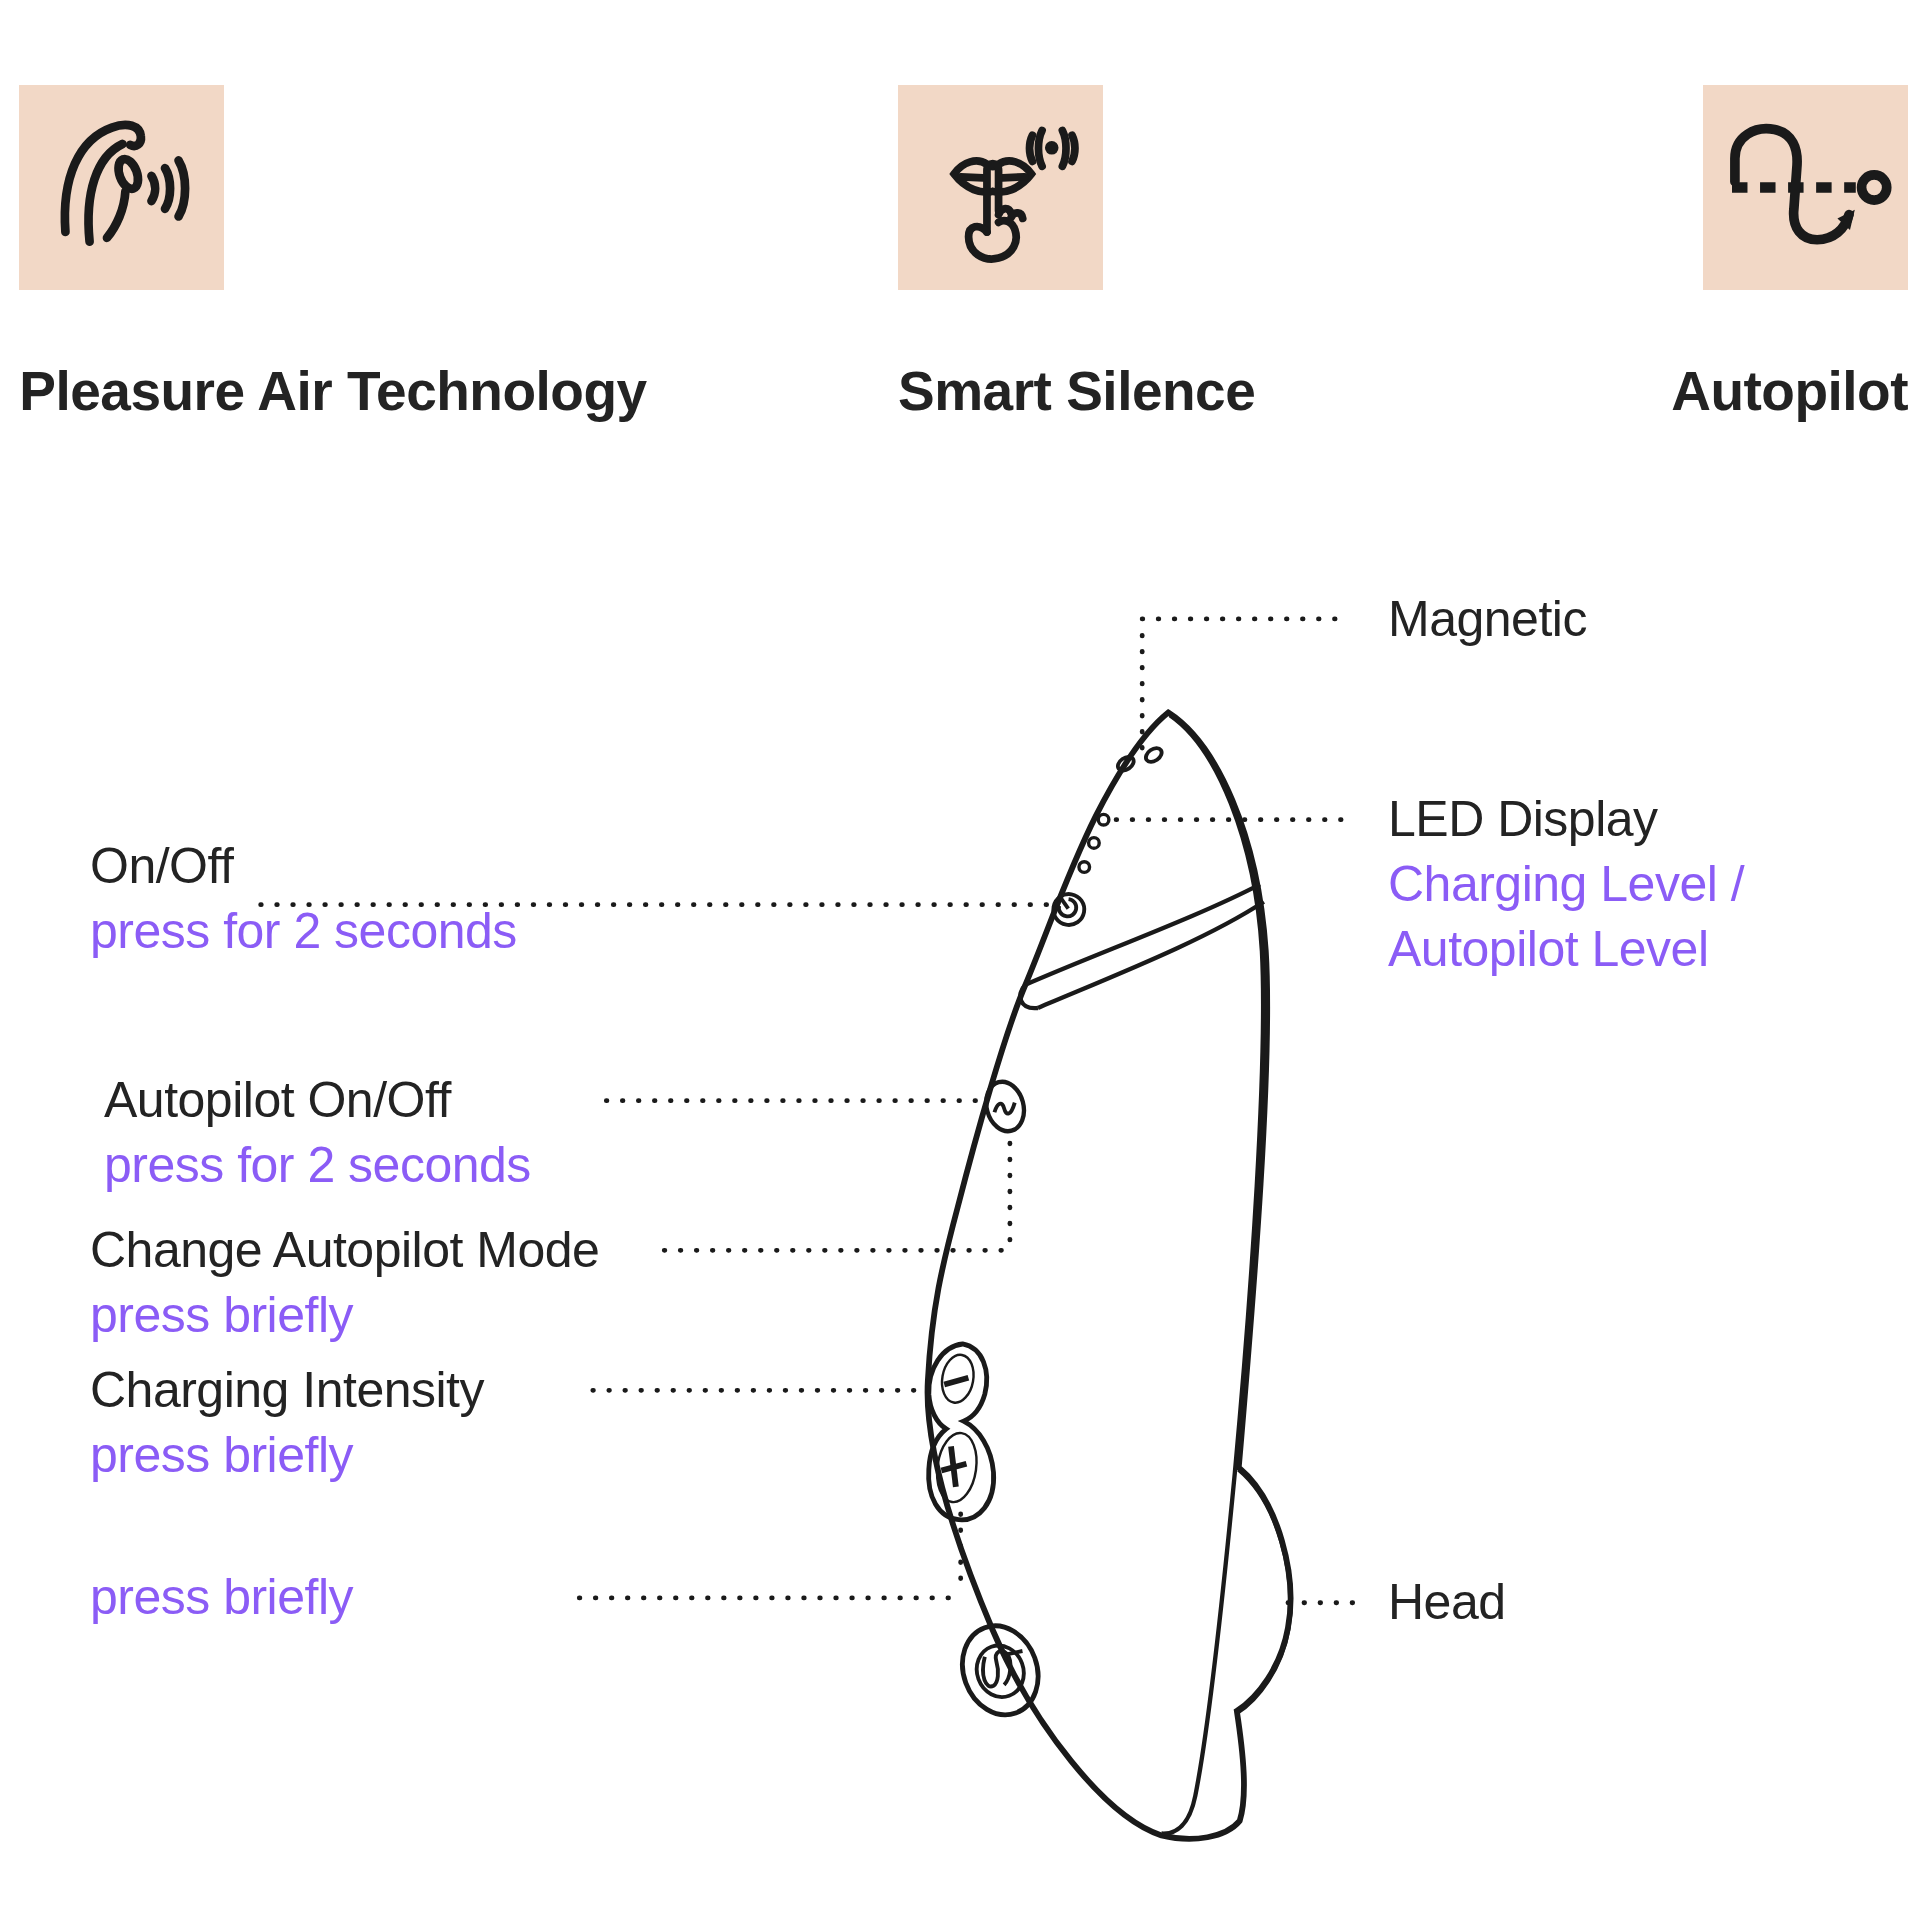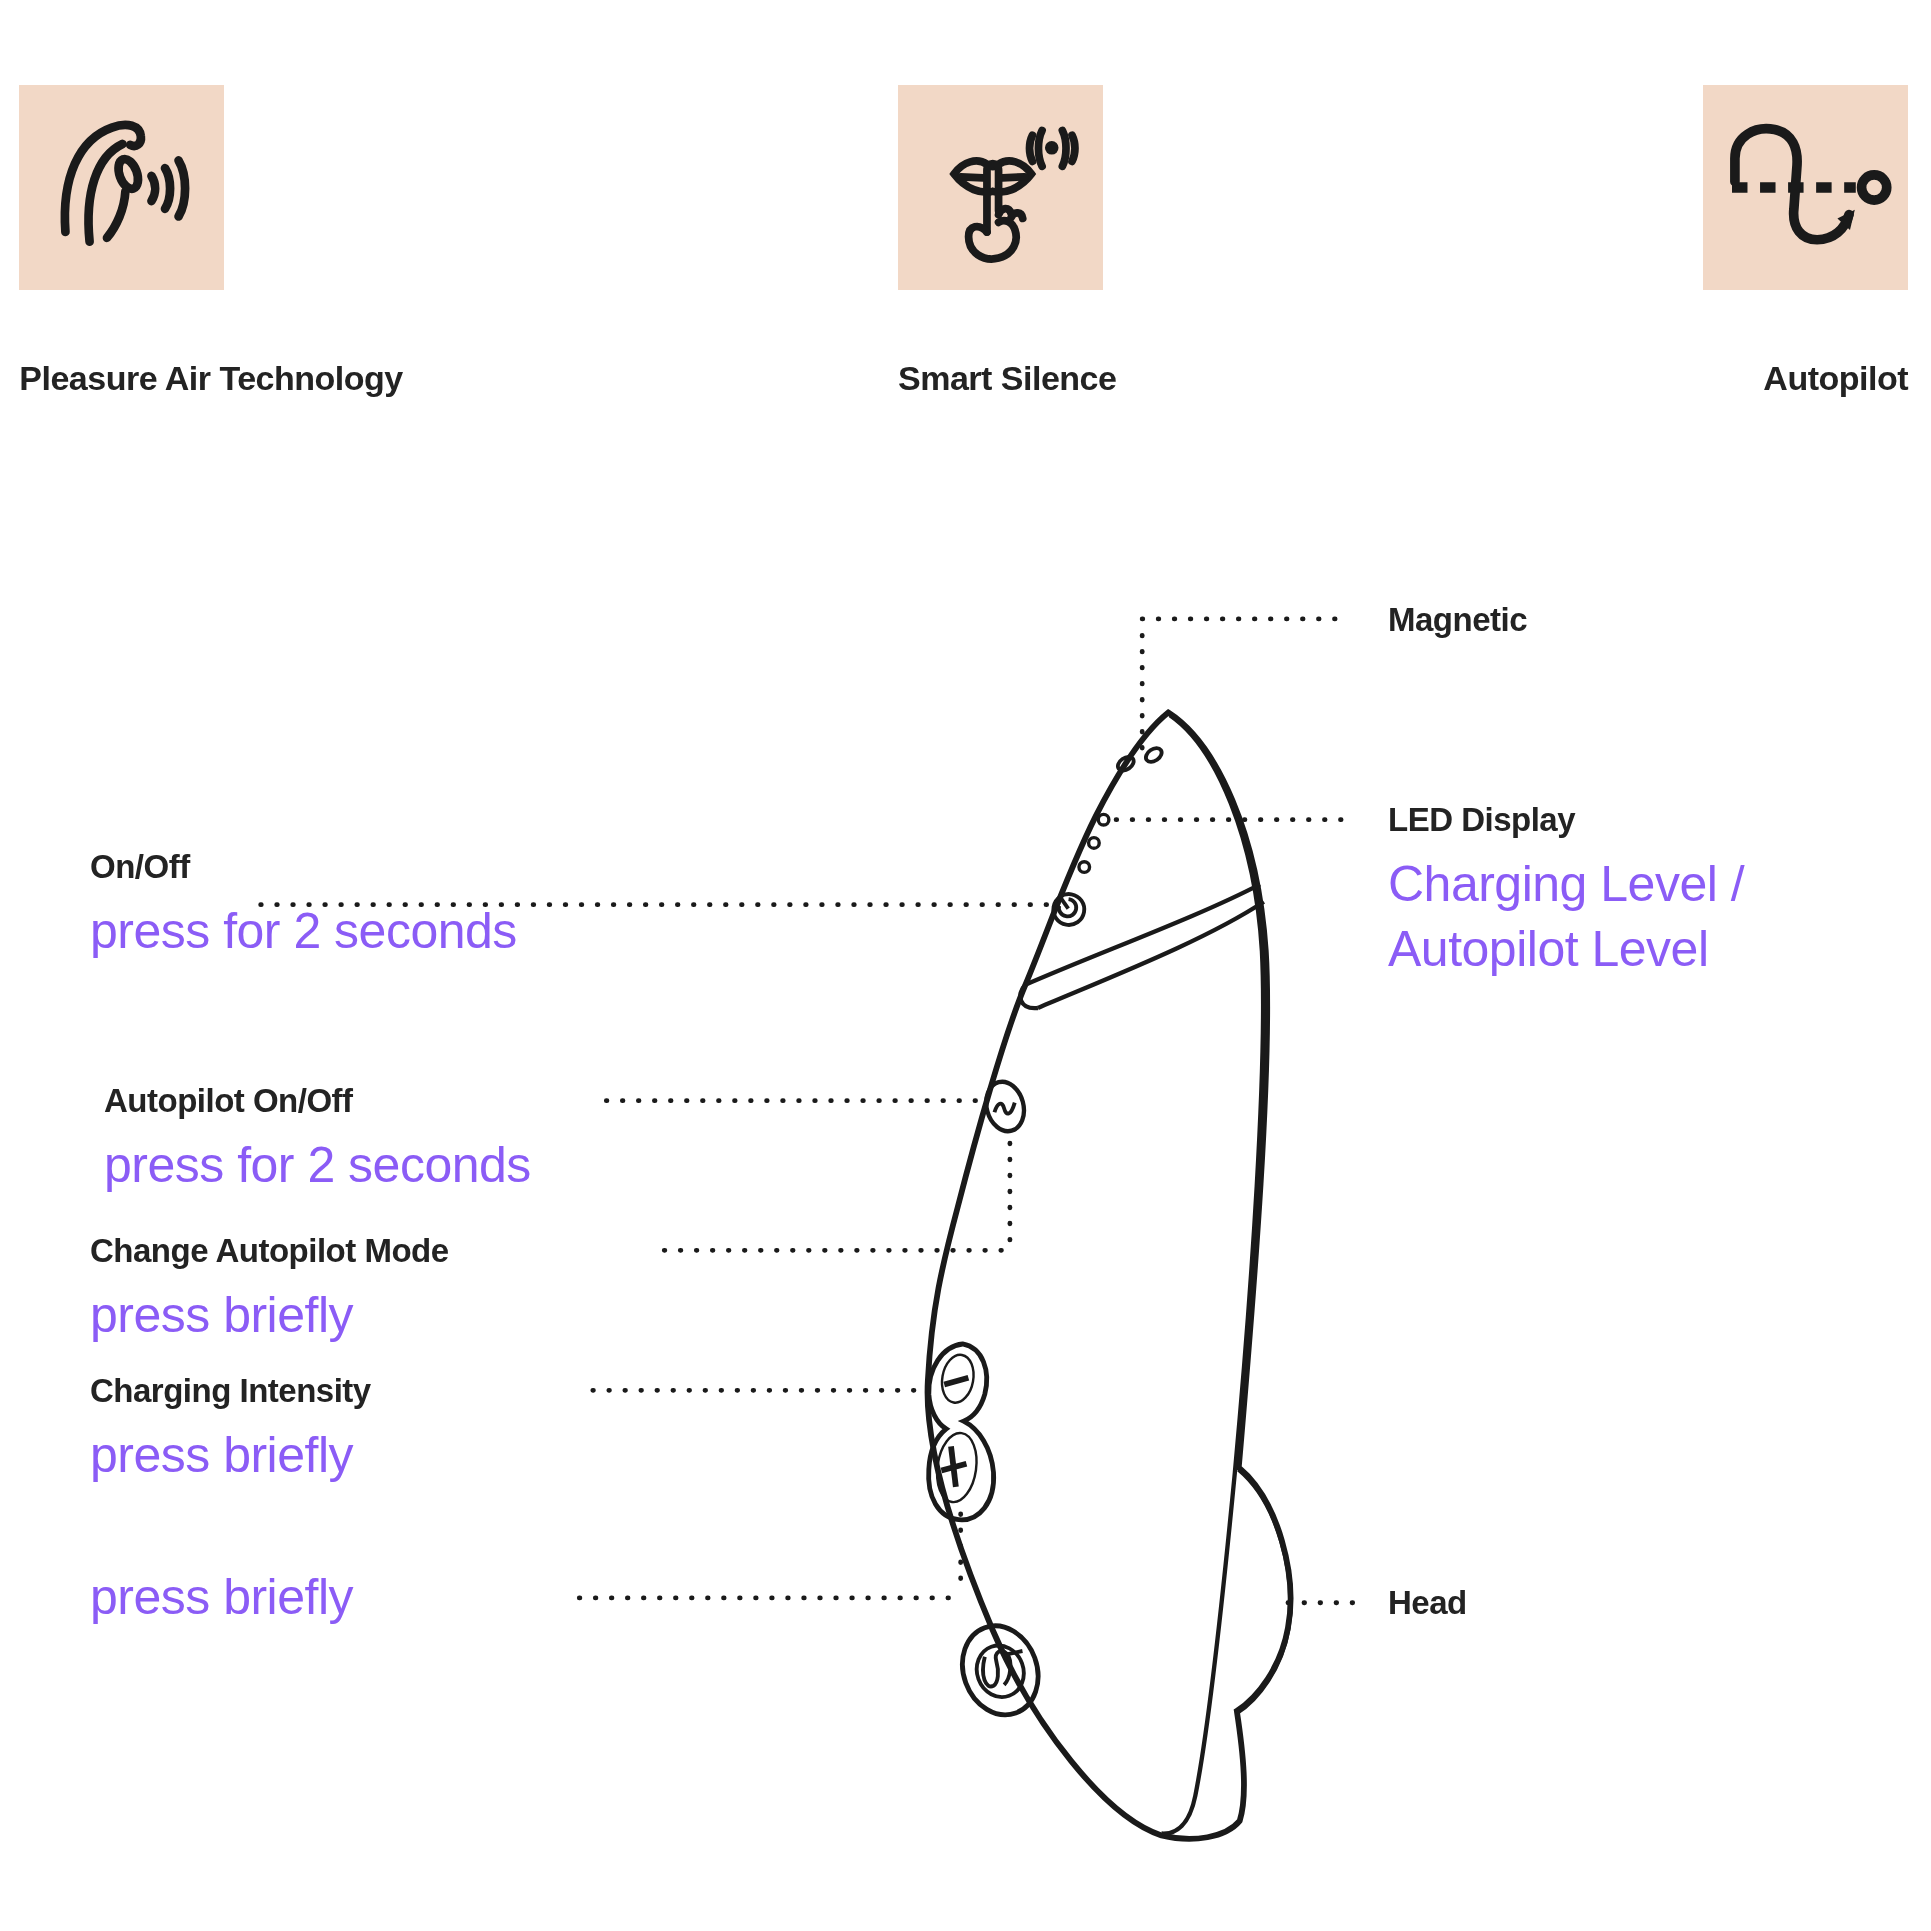--- a/index.html
+++ b/index.html
@@ -8,26 +8,26 @@
     --line:#1a1a1a;
   }
   html,body{margin:0;padding:0;background:#fff;}
   .canvas{
     position:relative;width:1931px;height:1931px;background:#fff;overflow:hidden;
     font-family:"Liberation Sans",sans-serif;color:var(--ink);
   }
   .tile{position:absolute;width:205px;height:205px;background:var(--tile-bg);top:85px;}
   .tile svg{position:absolute;left:0;top:0;}
   .feature-label{
-    position:absolute;top:359px;font-size:34px;font-weight:bold;letter-spacing:-0.5px;
+    position:absolute;top:359px;font-size:55px;font-weight:bold;letter-spacing:-0.5px;
     white-space:nowrap;color:var(--ink);
   }
   .art{position:absolute;left:0;top:0;width:1931px;height:1931px;}
   .co{position:absolute;white-space:nowrap;line-height:65px;}
-  .co-title{font-size:33px;font-weight:bold;letter-spacing:-0.5px;color:var(--ink);}
+  .co-title{font-size:50px;font-weight:normal;letter-spacing:-0.5px;color:var(--ink);}
   .co-sub{font-size:50px;font-weight:normal;letter-spacing:-0.5px;color:#8b5cf6;}
   .stroke{stroke:var(--line);fill:none;}
   .dots{stroke:var(--line);fill:none;stroke-width:5;stroke-linecap:round;stroke-dasharray:0.6 16;}
 </style>
 </head>
 <body>
 
 <div class="canvas">
 
   <div class="tile" style="left:19.3px">

